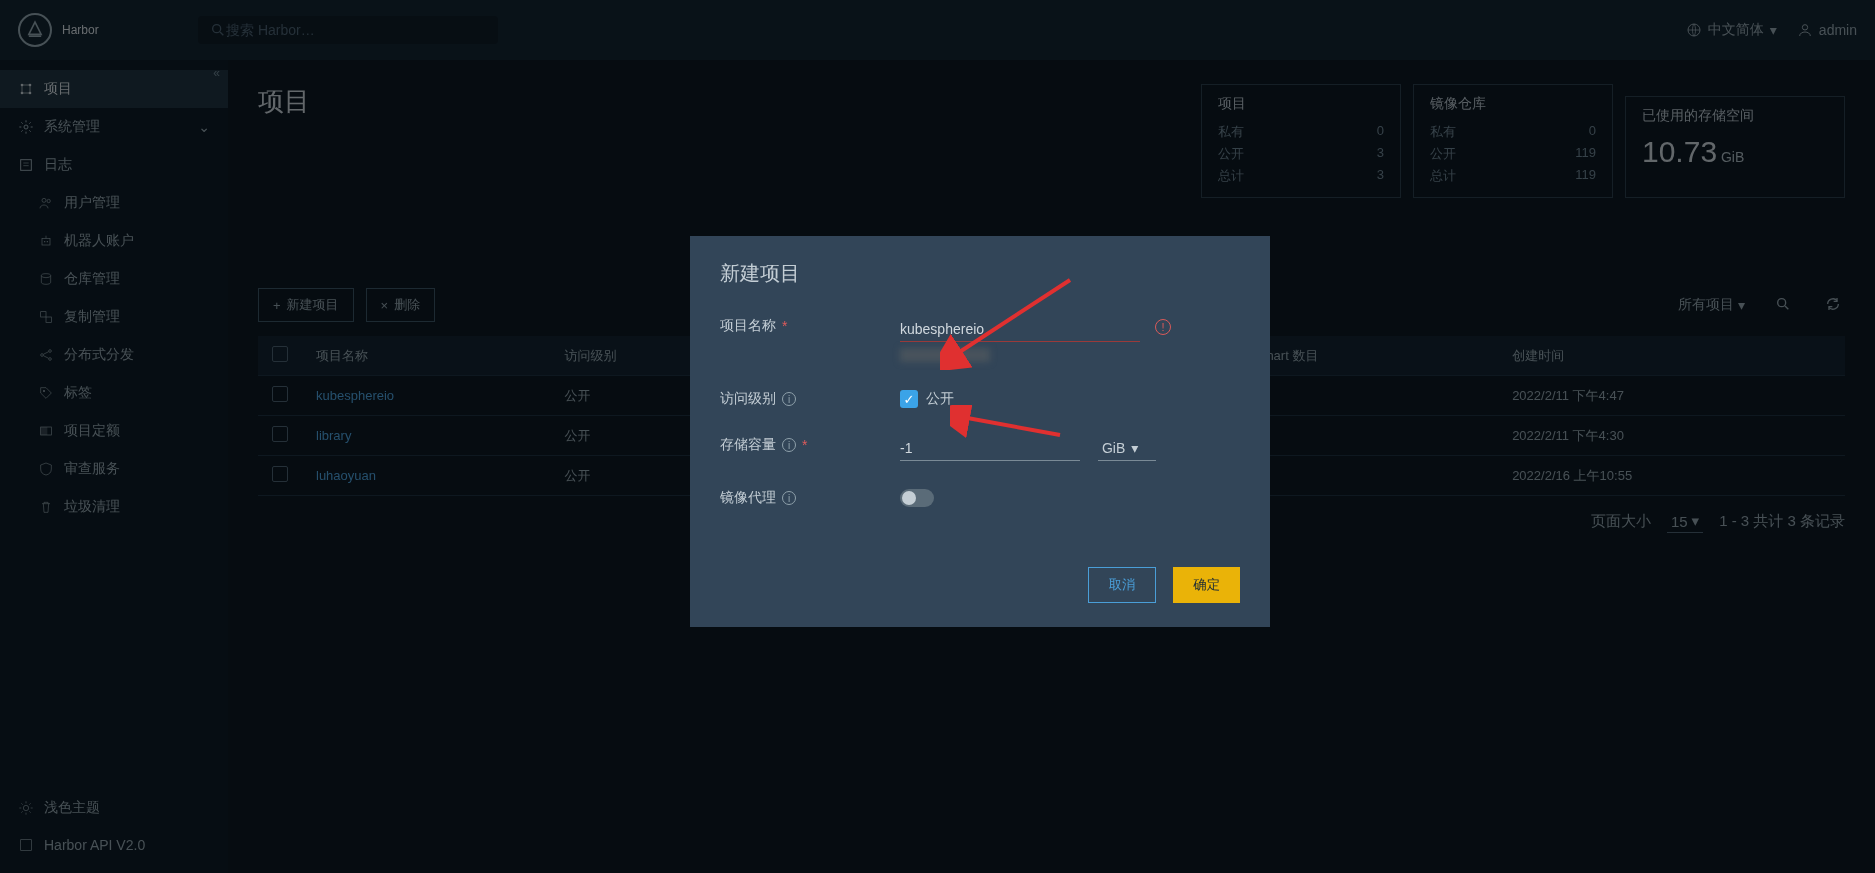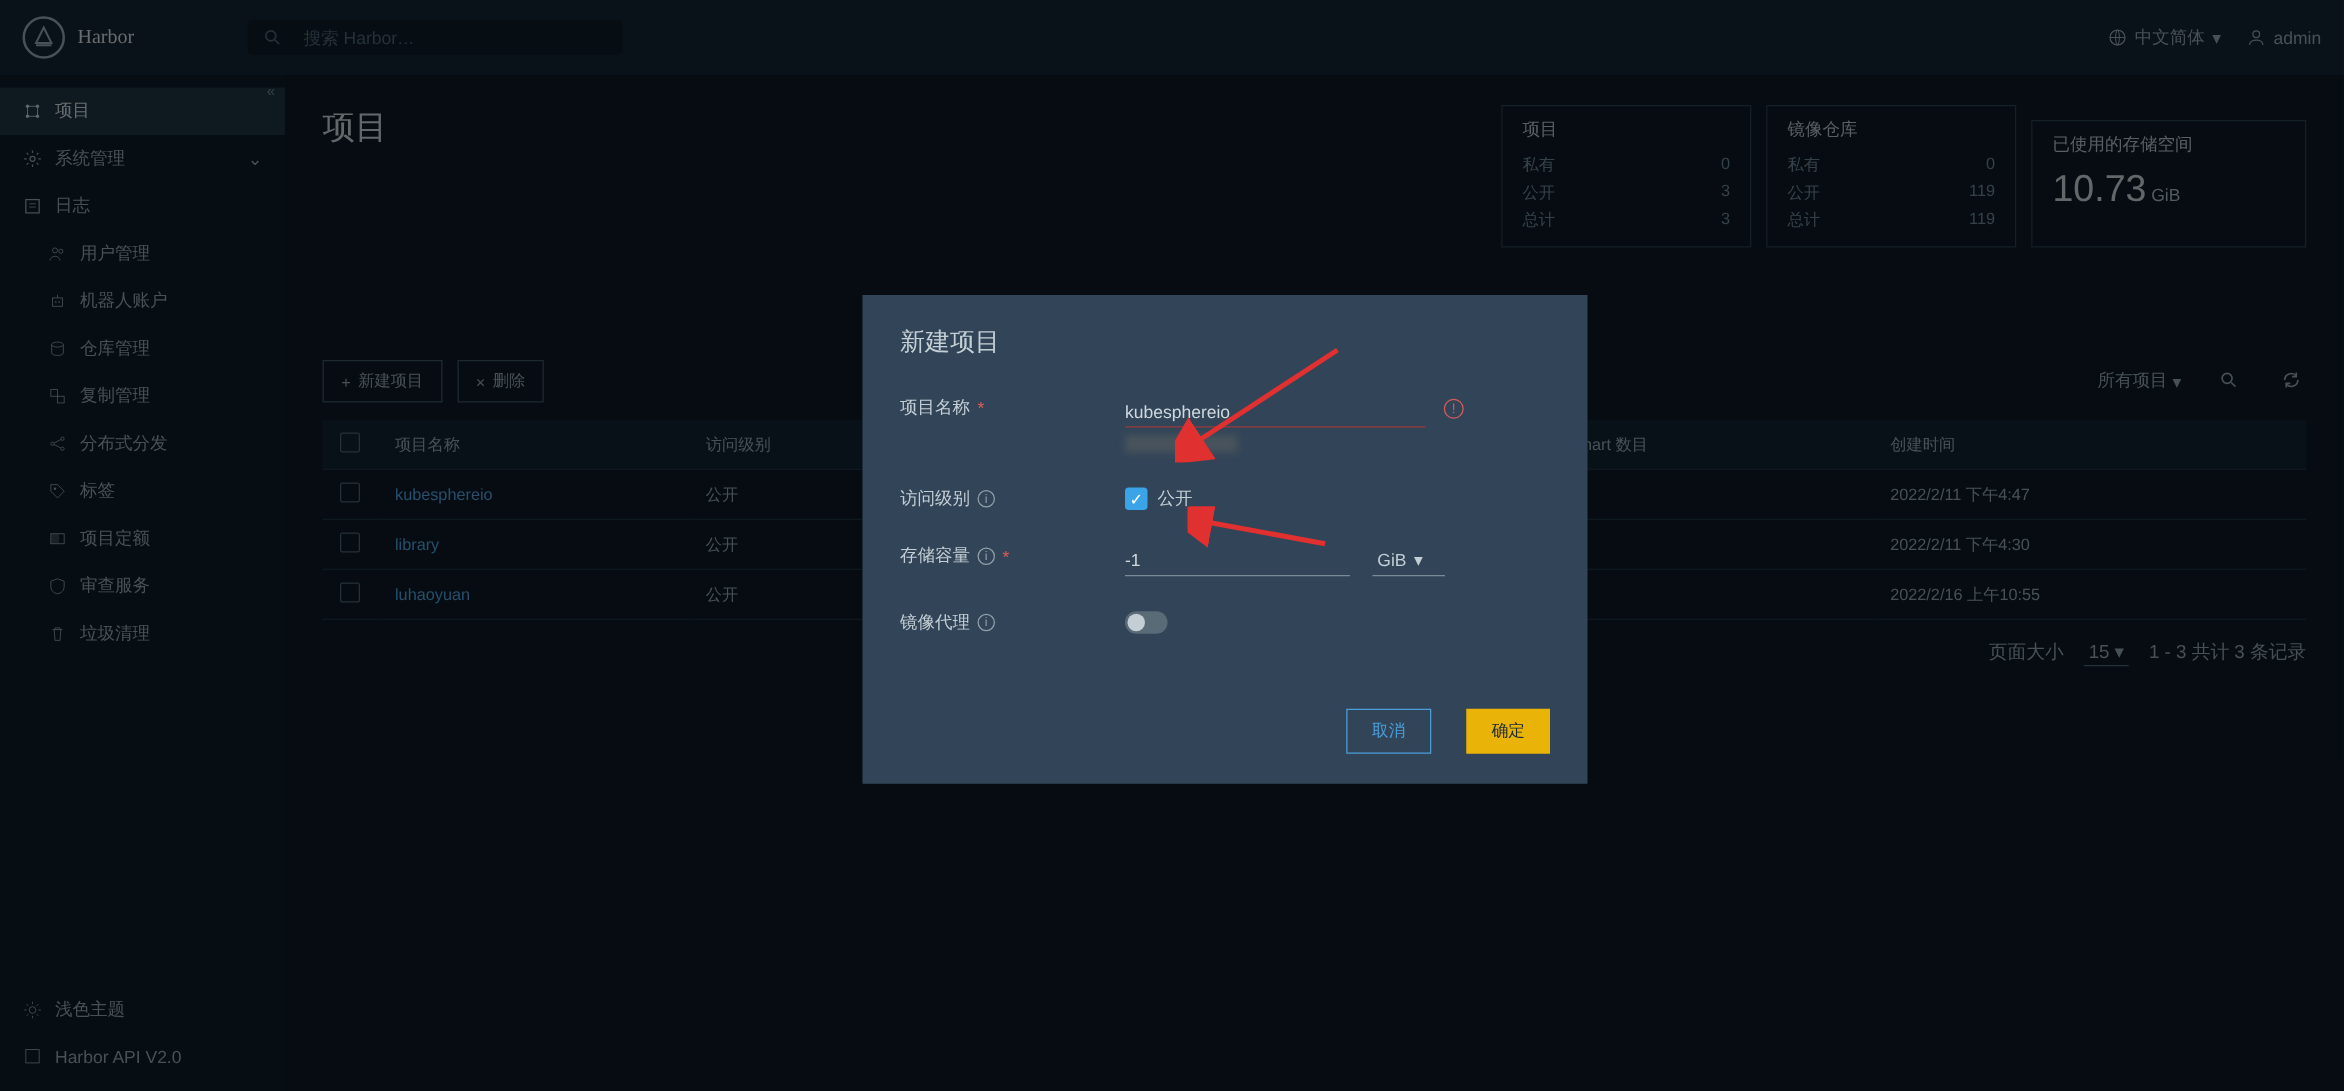--- a/index.html
+++ b/index.html
@@ -2,22 +2,22 @@
 <html><head>
 <meta charset="utf-8">
 <style>
 * { margin: 0; padding: 0; box-sizing: border-box; }
 body { font-family: -apple-system, BlinkMacSystemFont, "Segoe UI", Arial, sans-serif; background: #0d1923; color: #a7b6be; width: 1875px; height: 873px; overflow: hidden; position: relative; font-size: 14px; }
 .overlay { position: absolute; inset: 0; background: rgba(0,0,0,0.5); z-index: 50; }
 .topbar { height: 60px; background: #132430; display: flex; align-items: center; padding: 0 18px; }
 .logo-wrap { display: flex; align-items: center; gap: 10px; width: 160px; }
 .logo-circle { width: 34px; height: 34px; border: 2px solid #8ea2ac; border-radius: 50%; display: flex; align-items: center; justify-content: center; position: relative; }
 .logo-inner { position: absolute; width: 100%; height: 100%; }
-.brand { color: #d0d8de; font-size: 16px; font-family: Liberation Serif, serif; }
-.search-wrap { flex: 0 0 auto; margin-left: 20px; display: flex; align-items: center; gap: 17px; color: #4a6070; padding: 6px 12px; background: #0e1c27; border-radius: 4px; width: 300px; }
+.brand { color: #d0d8de; font-size: 12px; }
+.search-wrap { flex: 0 0 auto; margin-left: 20px; display: flex; align-items: center; gap: 0; color: #4a6070; padding: 6px 12px; background: #0e1c27; border-radius: 4px; width: 300px; }
 .search-input { background: transparent; border: none; color: #a7b6be; outline: none; flex: 1; font-size: 14px; }
 .search-input::placeholder { color: #4a6070; }
 .topbar-spacer { flex: 1; }
 .topbar-right { display: flex; align-items: center; gap: 20px; color: #8fa1ab; }
 .tb-item { display: flex; align-items: center; gap: 6px; cursor: pointer; }
 .layout { display: flex; height: calc(100% - 60px); }
 .sidebar { width: 228px; background: #0d1b26; padding-top: 10px; position: relative; }
 .collapse-btn { position: absolute; top: 6px; right: 8px; color: #6b8290; font-size: 12px; }
 .nav-item { display: flex; align-items: center; gap: 10px; padding: 10px 18px; color: #8fa1ab; cursor: pointer; }
 .nav-item.active { background: #1e3340; color: #d0d8de; }
@@ -58,21 +58,21 @@
 .text-input { background: transparent; border: none; border-bottom: 1px solid #9a3a3a; color: #d0d8de; padding: 4px 0; width: 240px; outline: none; font-size: 14px; }
 .error-icon { position: absolute; left: 255px; top: 2px; width: 16px; height: 16px; border: 1.5px solid #d95a5a; border-radius: 50%; display: flex; align-items: center; justify-content: center; color: #d95a5a; font-size: 11px; }
 .hint-blur { margin-top: 6px; width: 90px; height: 14px; background: #48535c; filter: blur(3px); }
 .chk { width: 18px; height: 18px; background: #3ba3e8; border-radius: 3px; display: inline-flex; align-items: center; justify-content: center; color: #fff; font-size: 13px; margin-right: 8px; }
 .chk-label { color: #c4ced5; }
 .num-input { background: transparent; border: none; border-bottom: 1px solid #7a8a96; color: #d0d8de; padding: 4px 0; width: 180px; outline: none; font-size: 14px; margin-right: 14px; }
 .unit-sel { background: transparent; border: none; border-bottom: 1px solid #7a8a96; color: #c4ced5; padding: 4px 18px 4px 4px; display: inline-flex; align-items: center; gap: 6px; }
 .toggle { width: 34px; height: 18px; background: #5a6b78; border-radius: 9px; position: relative; }
 .toggle::after { content: ''; position: absolute; left: 2px; top: 2px; width: 14px; height: 14px; background: #c4ced5; border-radius: 50%; }
 .info-icon { width: 14px; height: 14px; border: 1px solid #8fa1ab; border-radius: 50%; display: inline-flex; align-items: center; justify-content: center; font-size: 10px; color: #8fa1ab; }
-.modal-footer { display: flex; justify-content: flex-end; gap: 28px; margin-top: 60px; }
+.modal-footer { display: flex; justify-content: flex-end; gap: 17px; margin-top: 60px; }
 .btn-outline { padding: 8px 20px; border: 1px solid #4a9ed8; background: transparent; color: #4a9ed8; cursor: pointer; }
 .btn-solid { padding: 8px 20px; border: none; background: #eab308; color: #1a2a36; cursor: pointer; }
 .arrow-ann { position: absolute; z-index: 200; pointer-events: none; }
 svg.icon { width: 16px; height: 16px; flex-shrink: 0; }
 </style>
 </head>
 <body>
 
 <div class="topbar">
   <div class="logo-wrap">

